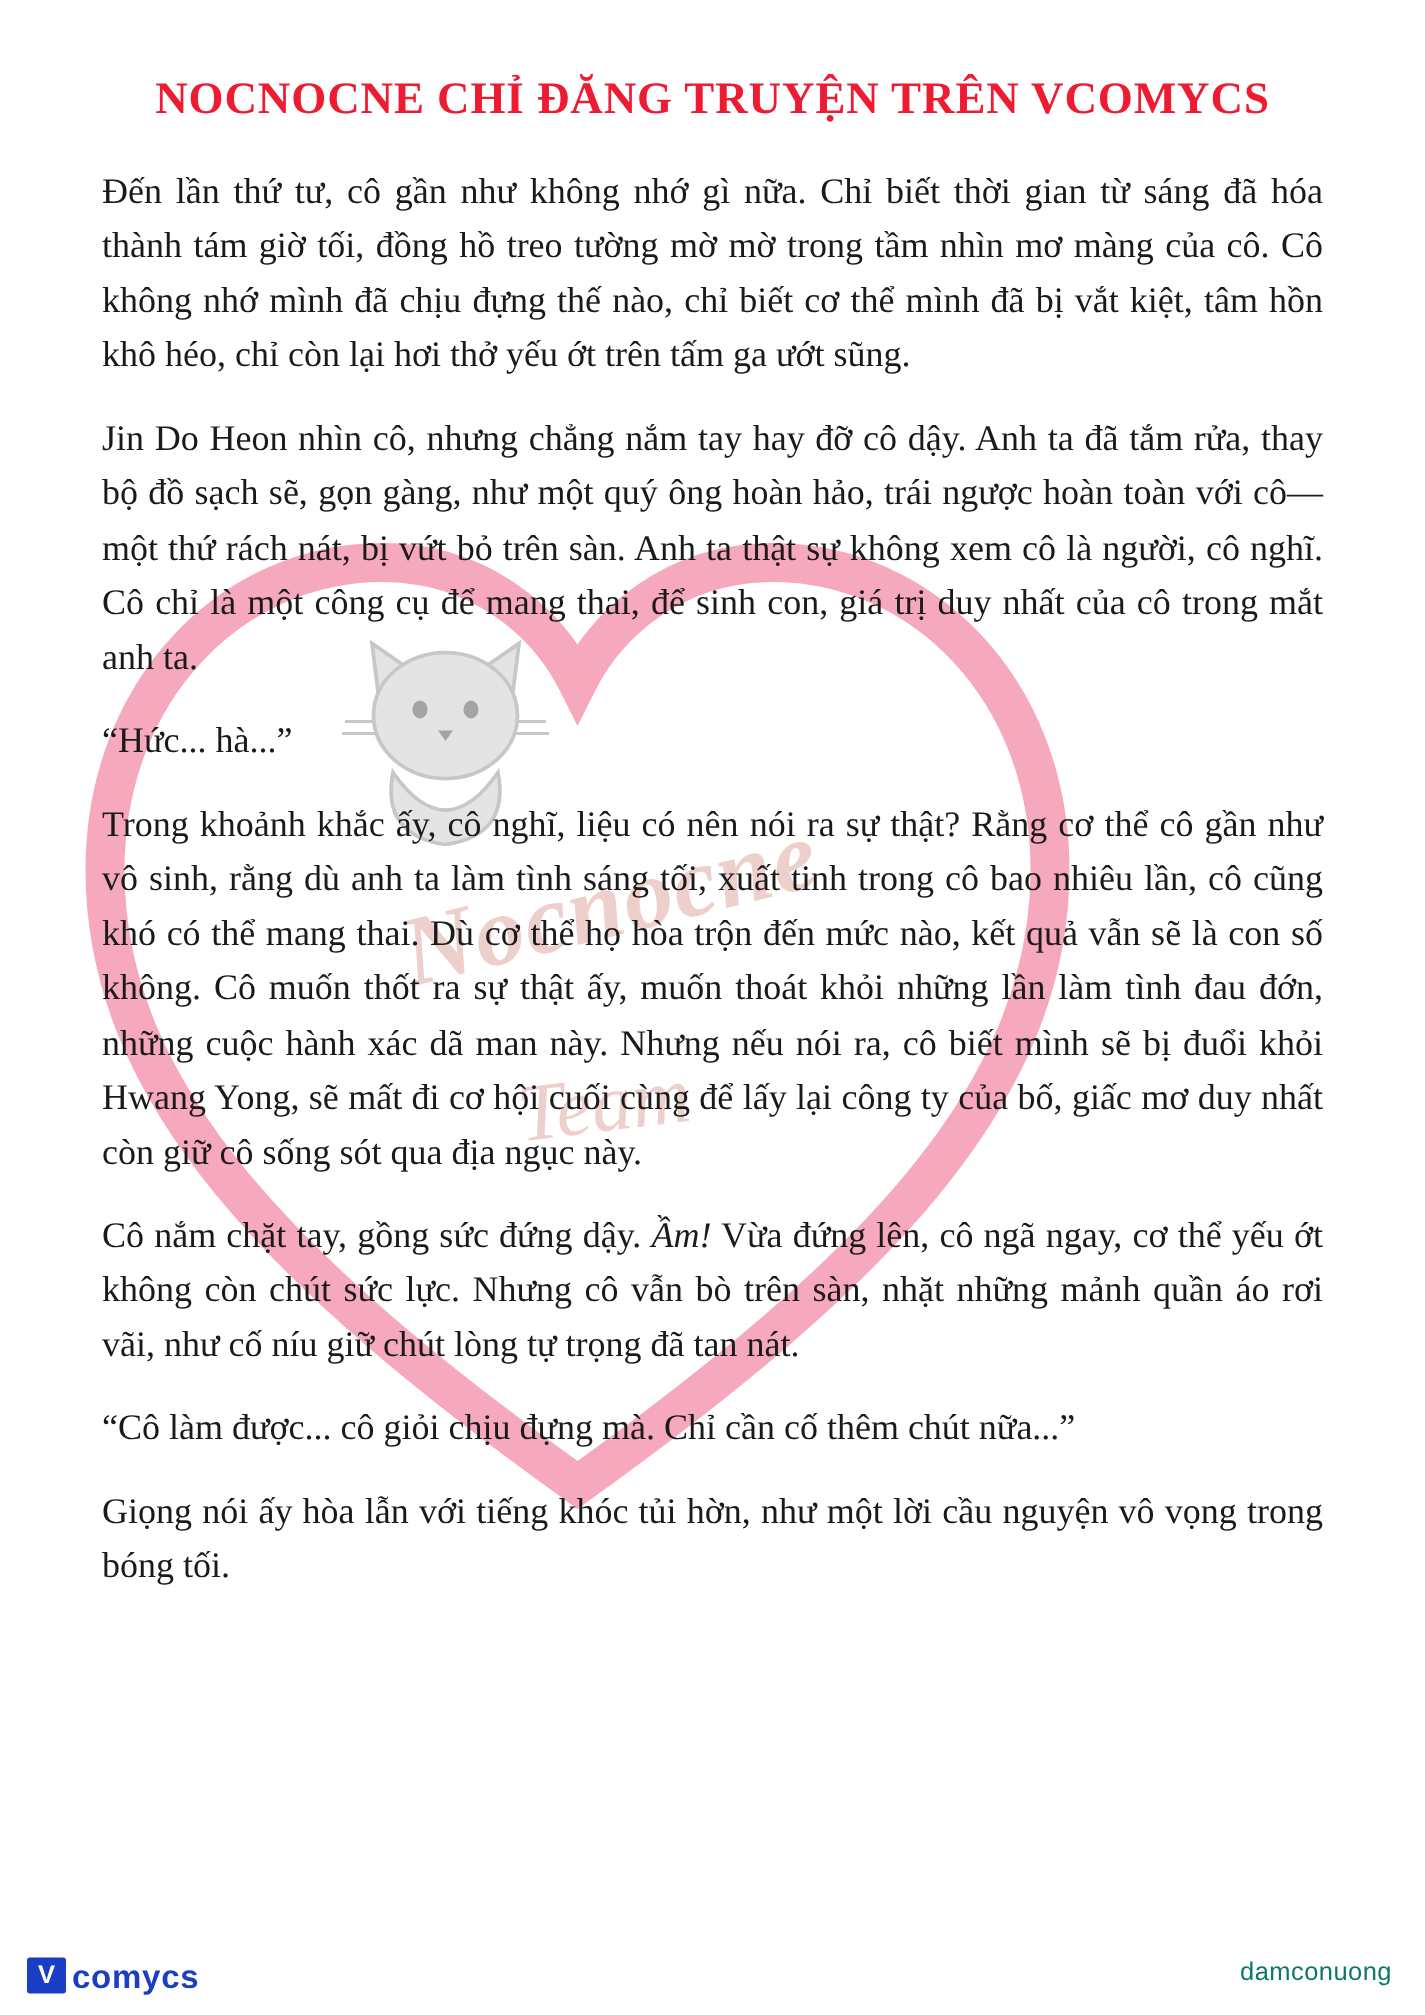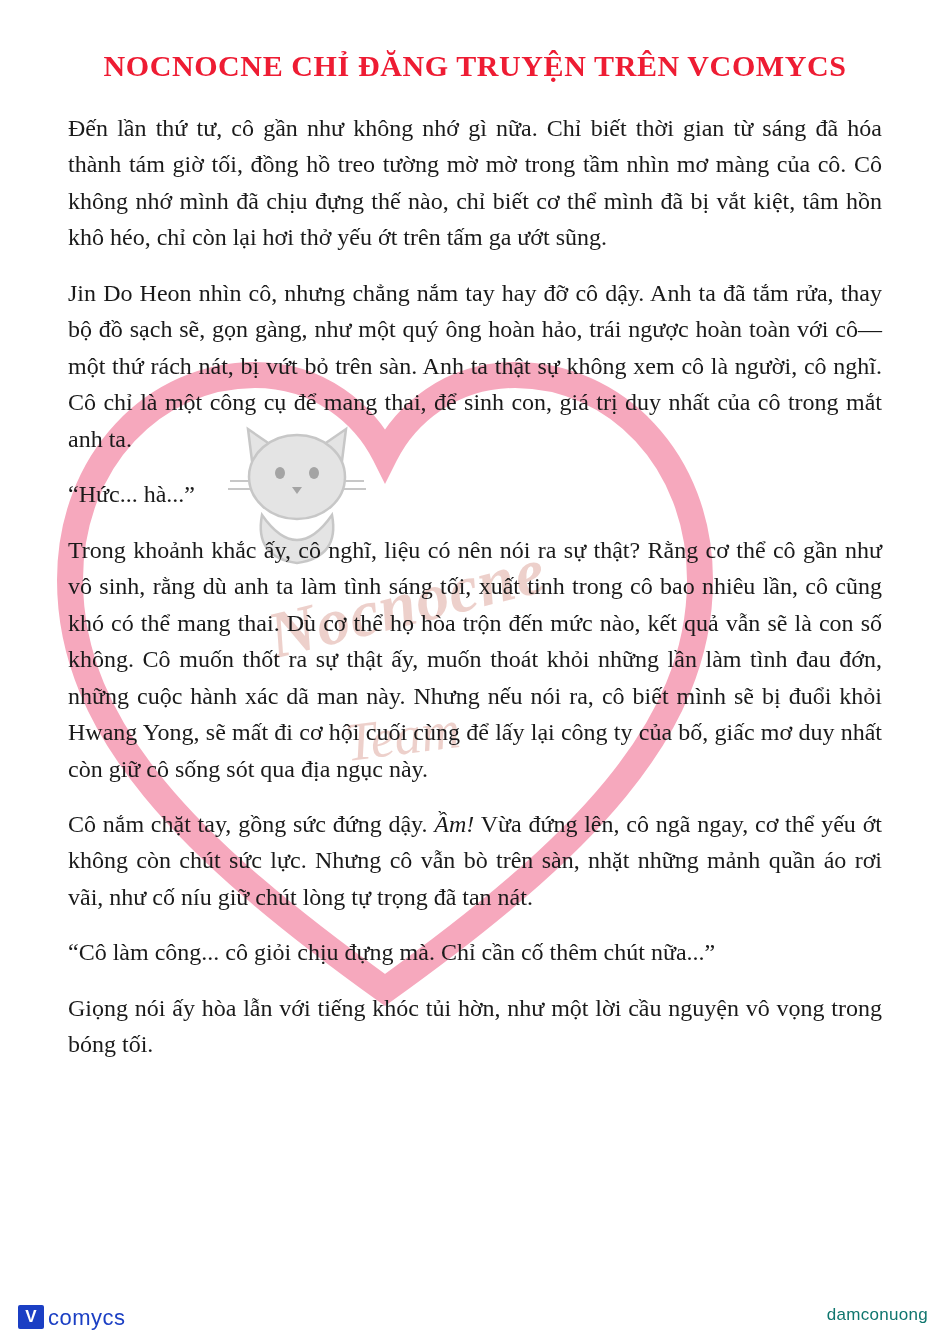--- a/index.html
+++ b/index.html
@@ -123,21 +123,21 @@
     font-weight: bold;
     font-size: 17px;
     display: flex;
     align-items: center;
     justify-content: center;
     border-radius: 2px;
   }
   #vcomycs-logo .logo-word {
     color: #1b3fc4;
     font-family: "Liberation Sans", sans-serif;
-    font-weight: normal;
+    font-weight: bold;
     font-size: 22px;
     line-height: 22px;
     letter-spacing: .5px;
     text-align: right;
   }
   #watermark-right {
     position: absolute;
     right: 22px;
     bottom: 18px;
     color: #0f766e;
@@ -178,21 +178,21 @@
 <div id="page">
 
   <h1 id="banner-title">NOCNOCNE CHỈ ĐĂNG TRUYỆN TRÊN VCOMYCS</h1>
 
   <div id="article">
     <p>Đến lần thứ tư, cô gần như không nhớ gì nữa. Chỉ biết thời gian từ sáng đã hóa thành tám giờ tối, đồng hồ treo tường mờ mờ trong tầm nhìn mơ màng của cô. Cô không nhớ mình đã chịu đựng thế nào, chỉ biết cơ thể mình đã bị vắt kiệt, tâm hồn khô héo, chỉ còn lại hơi thở yếu ớt trên tấm ga ướt sũng.</p>
     <p>Jin Do Heon nhìn cô, nhưng chẳng nắm tay hay đỡ cô dậy. Anh ta đã tắm rửa, thay bộ đồ sạch sẽ, gọn gàng, như một quý ông hoàn hảo, trái ngược hoàn toàn với cô—một thứ rách nát, bị vứt bỏ trên sàn. Anh ta thật sự không xem cô là người, cô nghĩ. Cô chỉ là một công cụ để mang thai, để sinh con, giá trị duy nhất của cô trong mắt anh ta.</p>
     <p>“Hức... hà...”</p>
     <p>Trong khoảnh khắc ấy, cô nghĩ, liệu có nên nói ra sự thật? Rằng cơ thể cô gần như vô sinh, rằng dù anh ta làm tình sáng tối, xuất tinh trong cô bao nhiêu lần, cô cũng khó có thể mang thai. Dù cơ thể họ hòa trộn đến mức nào, kết quả vẫn sẽ là con số không. Cô muốn thốt ra sự thật ấy, muốn thoát khỏi những lần làm tình đau đớn, những cuộc hành xác dã man này. Nhưng nếu nói ra, cô biết mình sẽ bị đuổi khỏi Hwang Yong, sẽ mất đi cơ hội cuối cùng để lấy lại công ty của bố, giấc mơ duy nhất còn giữ cô sống sót qua địa ngục này.</p>
     <p>Cô nắm chặt tay, gồng sức đứng dậy. <em>Ầm!</em> Vừa đứng lên, cô ngã ngay, cơ thể yếu ớt không còn chút sức lực. Nhưng cô vẫn bò trên sàn, nhặt những mảnh quần áo rơi vãi, như cố níu giữ chút lòng tự trọng đã tan nát.</p>
-    <p>“Cô làm công... cô giỏi chịu đựng mà. Chỉ cần cố thêm chút nữa...”</p>
+    <p>“Cô làm được... cô giỏi chịu đựng mà. Chỉ cần cố thêm chút nữa...”</p>
     <p>Giọng nói ấy hòa lẫn với tiếng khóc tủi hờn, như một lời cầu nguyện vô vọng trong bóng tối.</p>
   </div>
 
 </div>
 
 <div id="footer">
   <div id="vcomycs-logo">
     <div class="v-badge">V</div>
     <div class="logo-word">comycs</div>
   </div>

